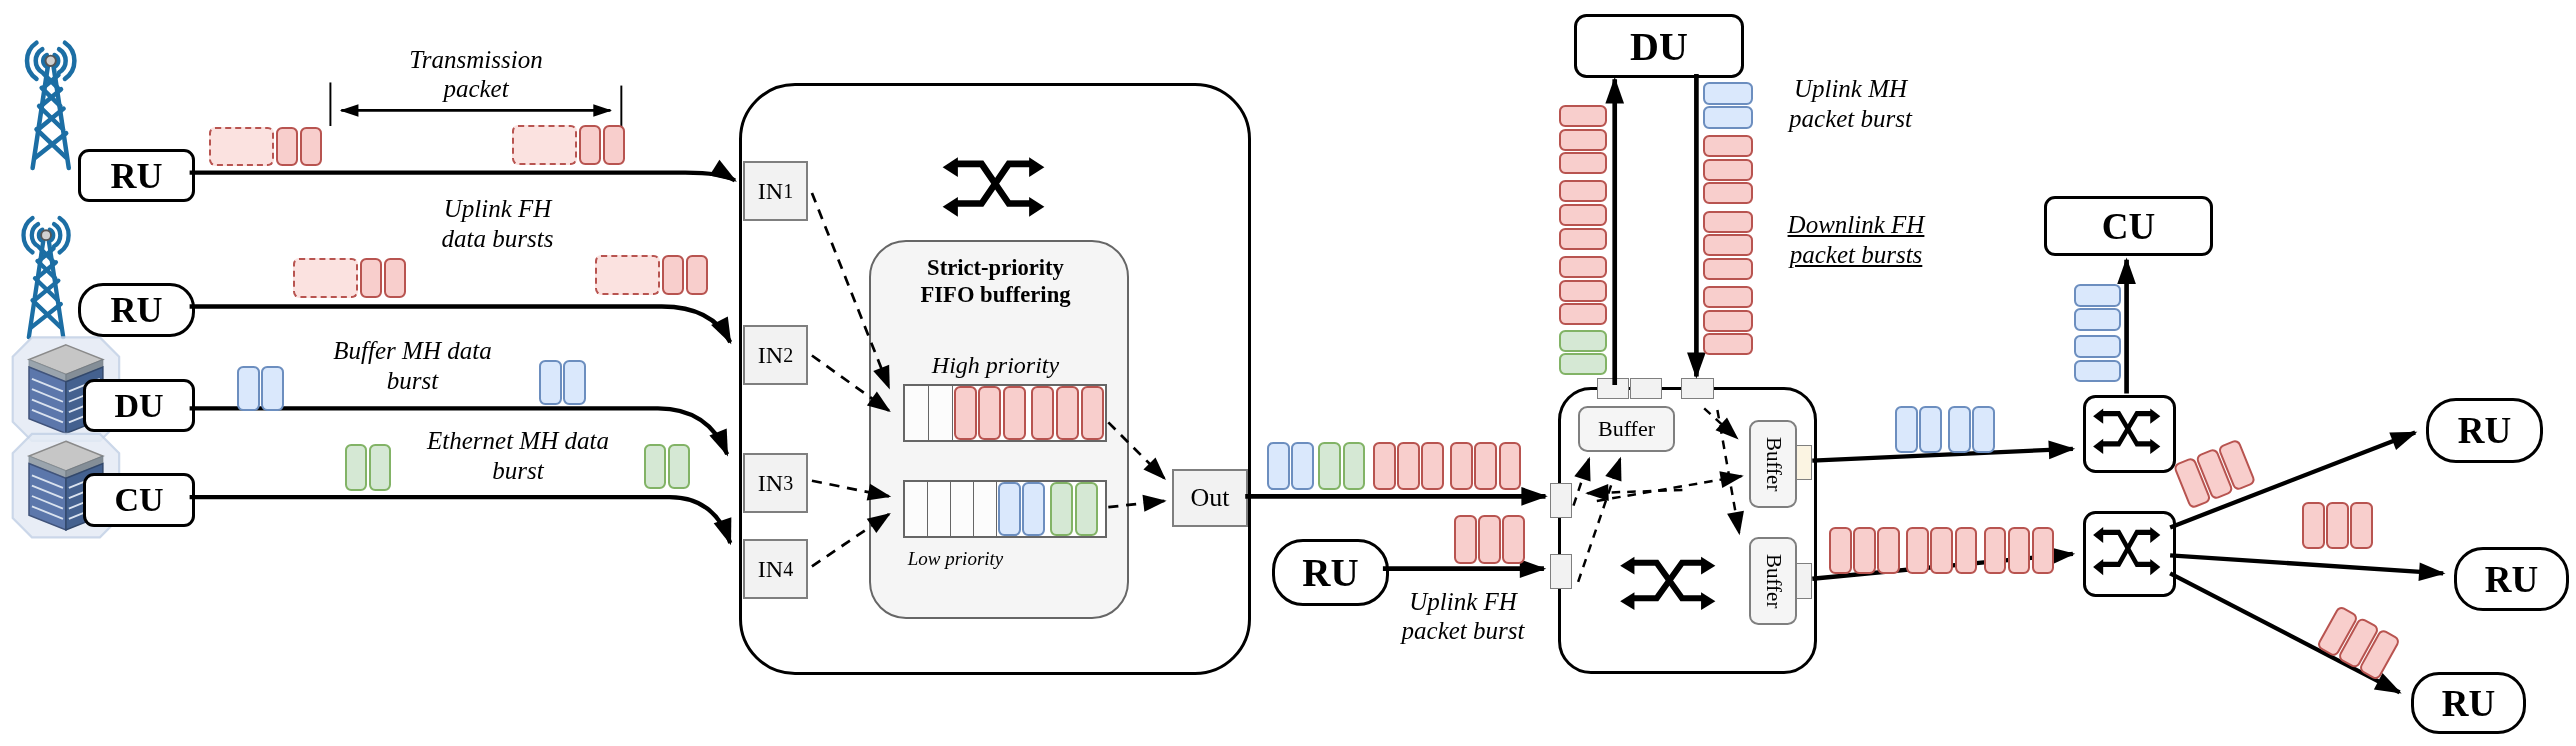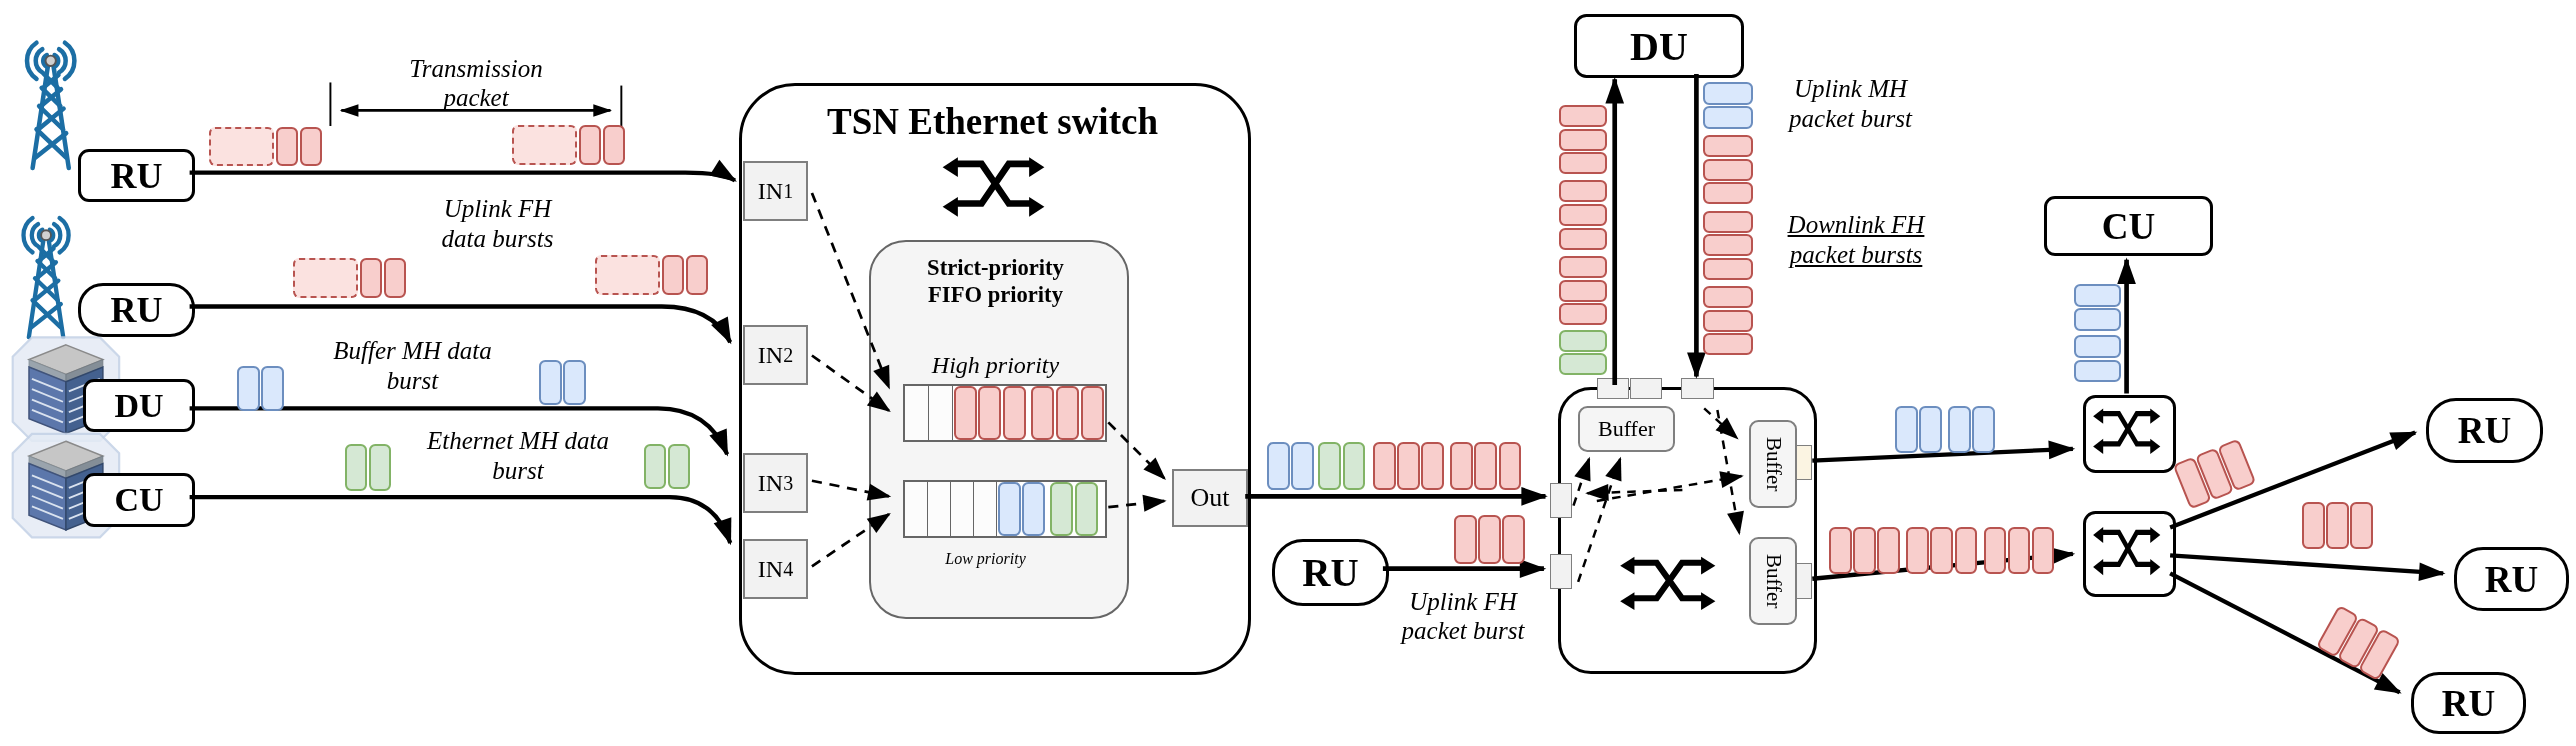--- a/index.html
+++ b/index.html
@@ -218,21 +218,20 @@
   <div class="node" style="left:2426px;top:398px;width:111px;height:59px;border-radius:30px;font-size:37px;">
       <span>RU</span>
     </div>
   <div class="node" style="left:2454px;top:547px;width:109px;height:58px;border-radius:29px;font-size:37px;">
       <span>RU</span>
     </div>
   <div class="node" style="left:2411px;top:672px;width:109px;height:56px;border-radius:28px;font-size:37px;">
       <span>RU</span>
     </div>
 
-  <div class="abs" style="left:759px;top:100px;width:467px;text-align:center;font-weight:bold;font-size:37px;z-index:4;"><span>TSN Ethernet switch</span></div>
 
   <div class="gbox" style="left:743px;top:161px;width:61px;height:56px;font-size:24px;">
     <span>IN</span>
       <sub>1</sub>
   </div>
   <div class="gbox" style="left:743px;top:325px;width:61px;height:56px;font-size:24px;">
     <span>IN</span>
       <sub>2</sub>
   </div>
   <div class="gbox" style="left:743px;top:453px;width:61px;height:56px;font-size:24px;">
@@ -242,26 +241,26 @@
   <div class="gbox" style="left:743px;top:539px;width:61px;height:56px;font-size:24px;">
     <span>IN</span>
       <sub>4</sub>
   </div>
   <div class="gbox" style="left:1172px;top:469px;width:72px;height:54px;font-size:26px;">
     <span>Out</span>
   </div>
 
   <div class="lbl" style="left:879px;top:249px;width:233px;height:65px;font-style:normal;font-weight:bold;font-size:22.6px;z-index:4;">
     <span>Strict-priority</span>
-      <span>FIFO priority</span>
+      <span>FIFO buffering</span>
   </div>
   <div class="lbl" style="left:879px;top:349px;width:233px;height:33px;font-size:24px;z-index:4;">
       <span>High priority</span>
     </div>
-  <div class="lbl" style="left:869px;top:543px;width:233px;height:33px;font-size:16px;z-index:4;">
+  <div class="lbl" style="left:839px;top:543px;width:233px;height:33px;font-size:19px;z-index:4;">
       <span>Low priority</span>
     </div>
 
   <div class="queue" style="left:903px;top:384px;width:204px;height:58px;">
     <div class="qe"></div>
     <div class="qe"></div>
     <div class="qp"></div>
     <div class="qp"></div>
     <div class="qp"></div>
     <div class="qp" style="margin-left:4.7px;"></div>
@@ -290,21 +289,21 @@
   <div class="gbox" style="left:1578px;top:406px;width:93px;height:42px;border-radius:9.3px;background:#f5f5f5;font-size:22px;">
       <span>Buffer</span>
     </div>
   <div class="gbox vtxt" style="left:1749px;top:420px;width:44px;height:84px;border-radius:9.3px;background:#f5f5f5;font-size:21px;">
       <span>Buffer</span>
     </div>
   <div class="gbox vtxt" style="left:1749px;top:537px;width:44px;height:84px;border-radius:9.3px;background:#f5f5f5;font-size:21px;">
       <span>Buffer</span>
     </div>
 
-  <div class="lbl" style="left:363px;top:48px;width:226px;height:70px;font-size:25px;">
+  <div class="lbl" style="left:363px;top:39px;width:226px;height:70px;font-size:25px;">
     <span>Transmission</span>
       <span>packet</span>
   </div>
   <div class="lbl" style="left:381px;top:191px;width:233px;height:65px;font-size:25px;">
     <span>Uplink FH</span>
       <span>data bursts</span>
   </div>
   <div class="lbl" style="left:284px;top:333px;width:257px;height:65px;font-size:25px;">
     <span>Buffer MH data</span>
       <span>burst</span>

